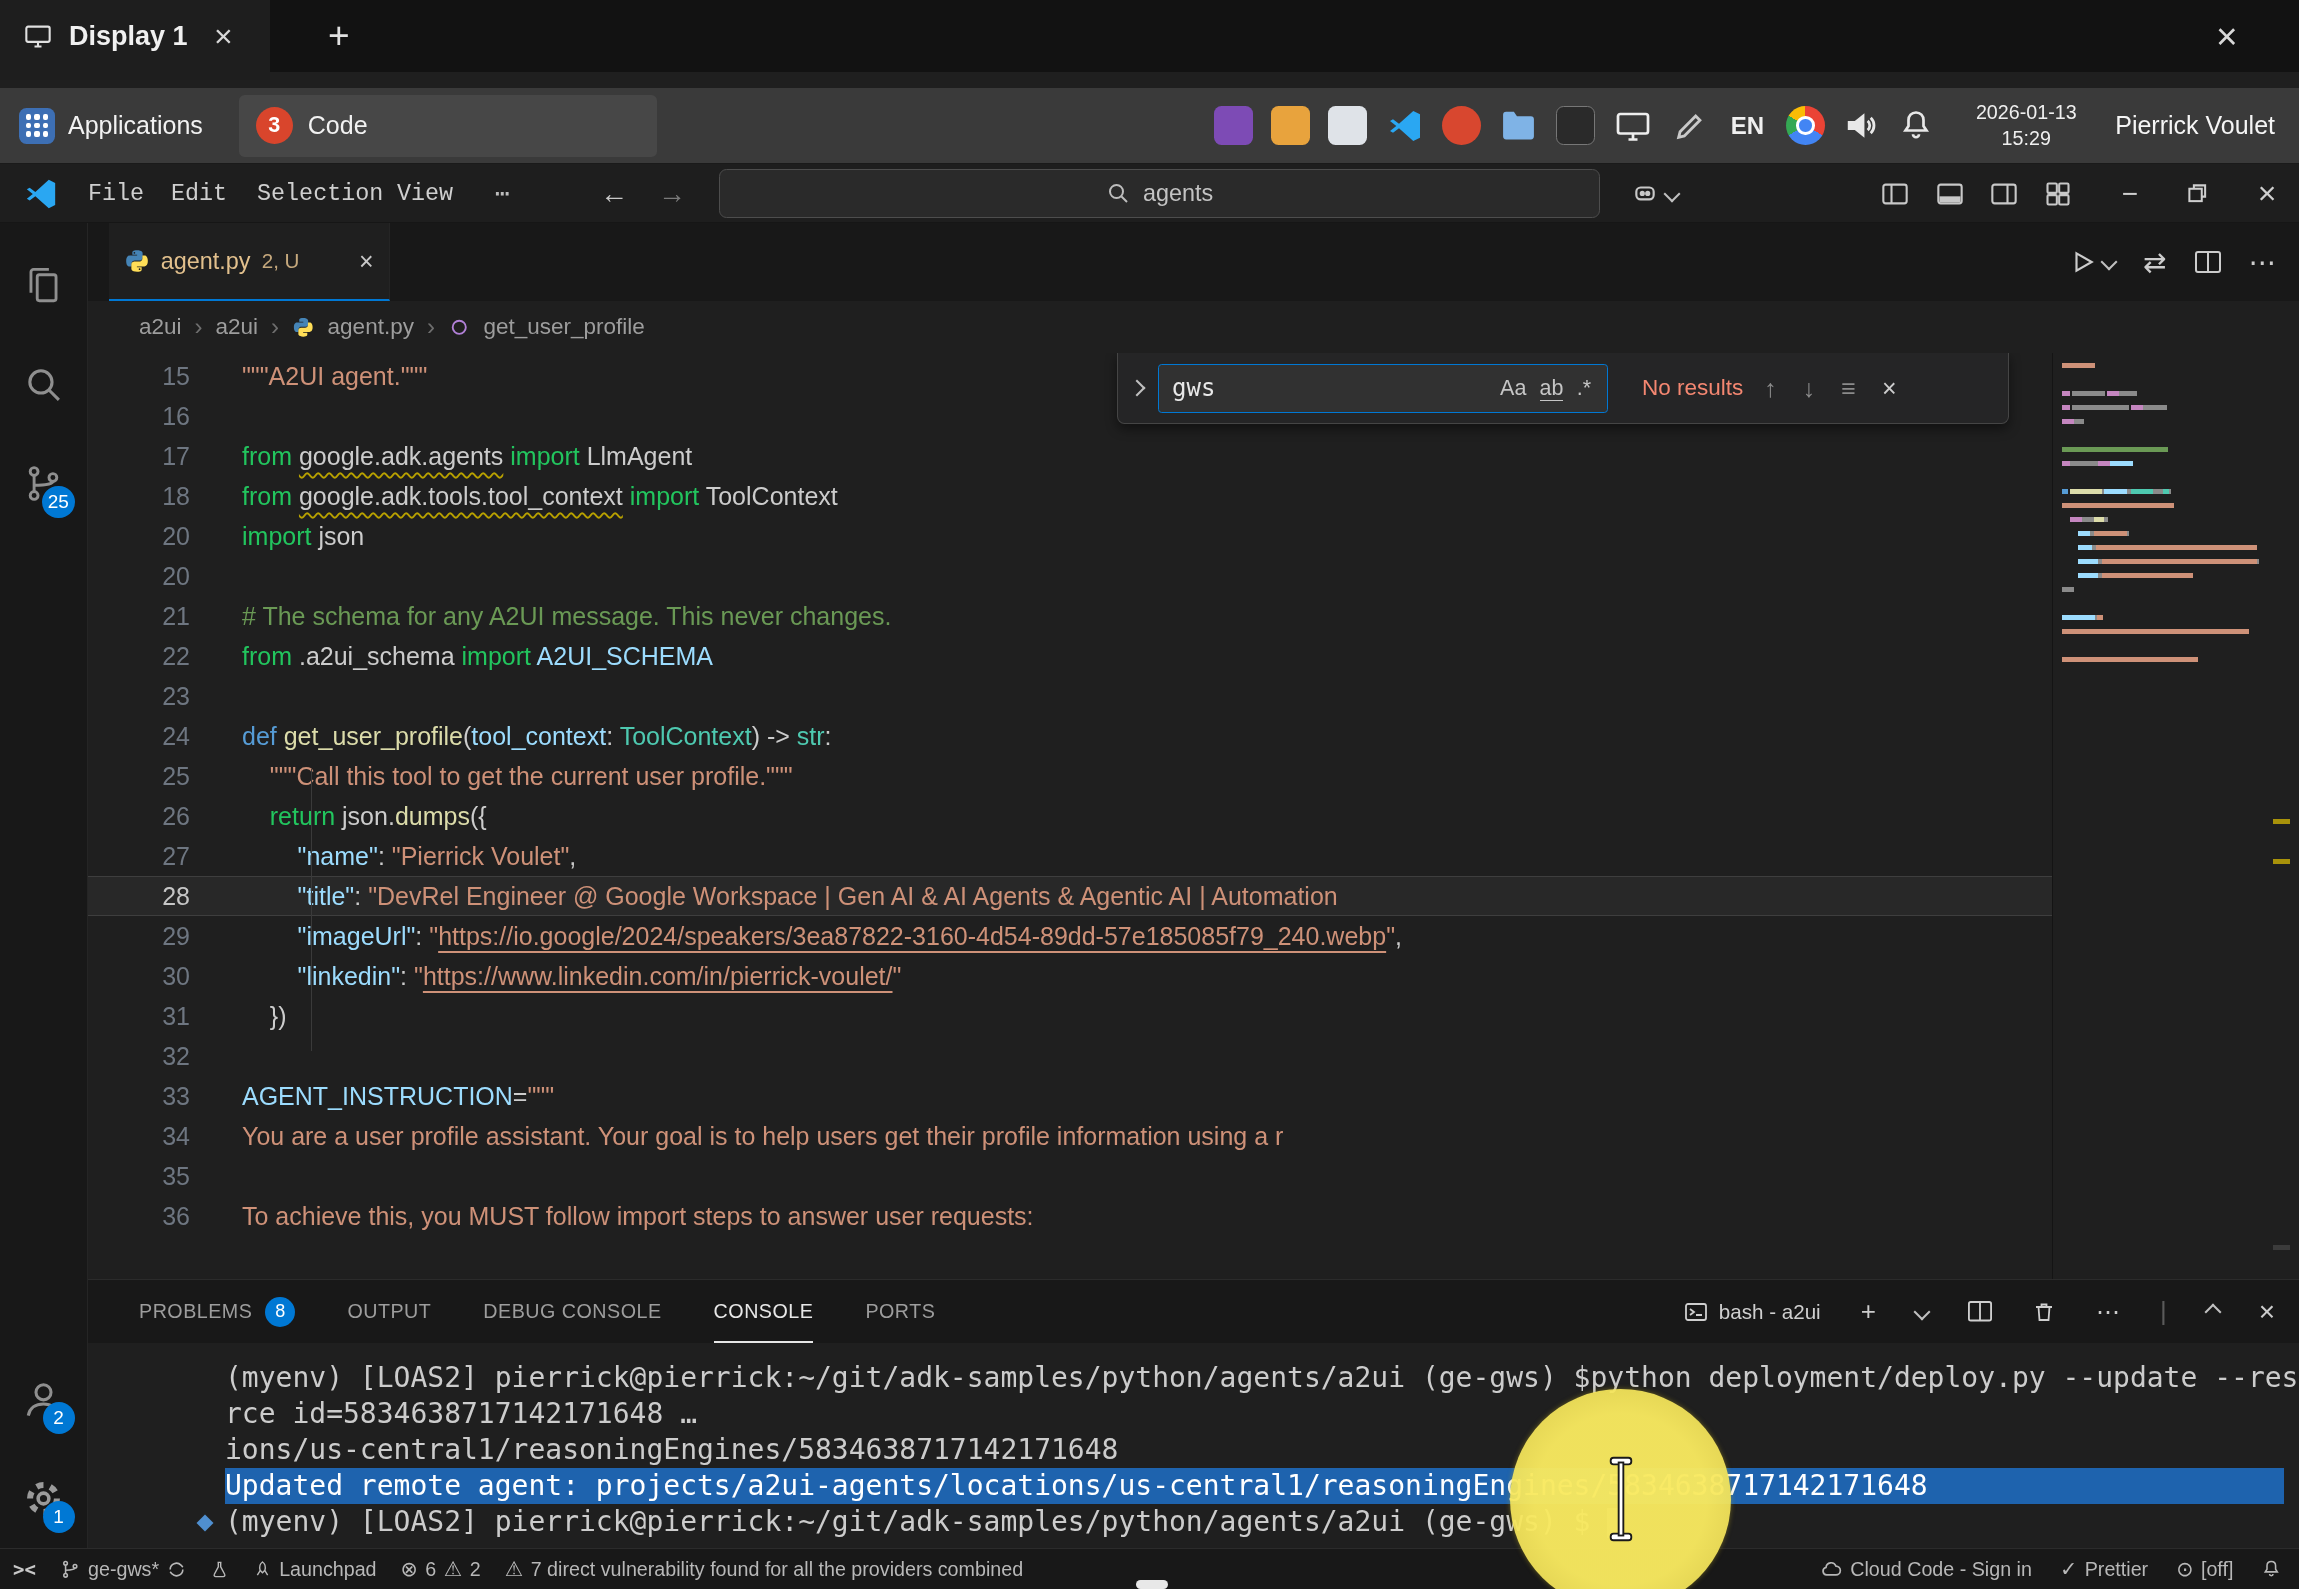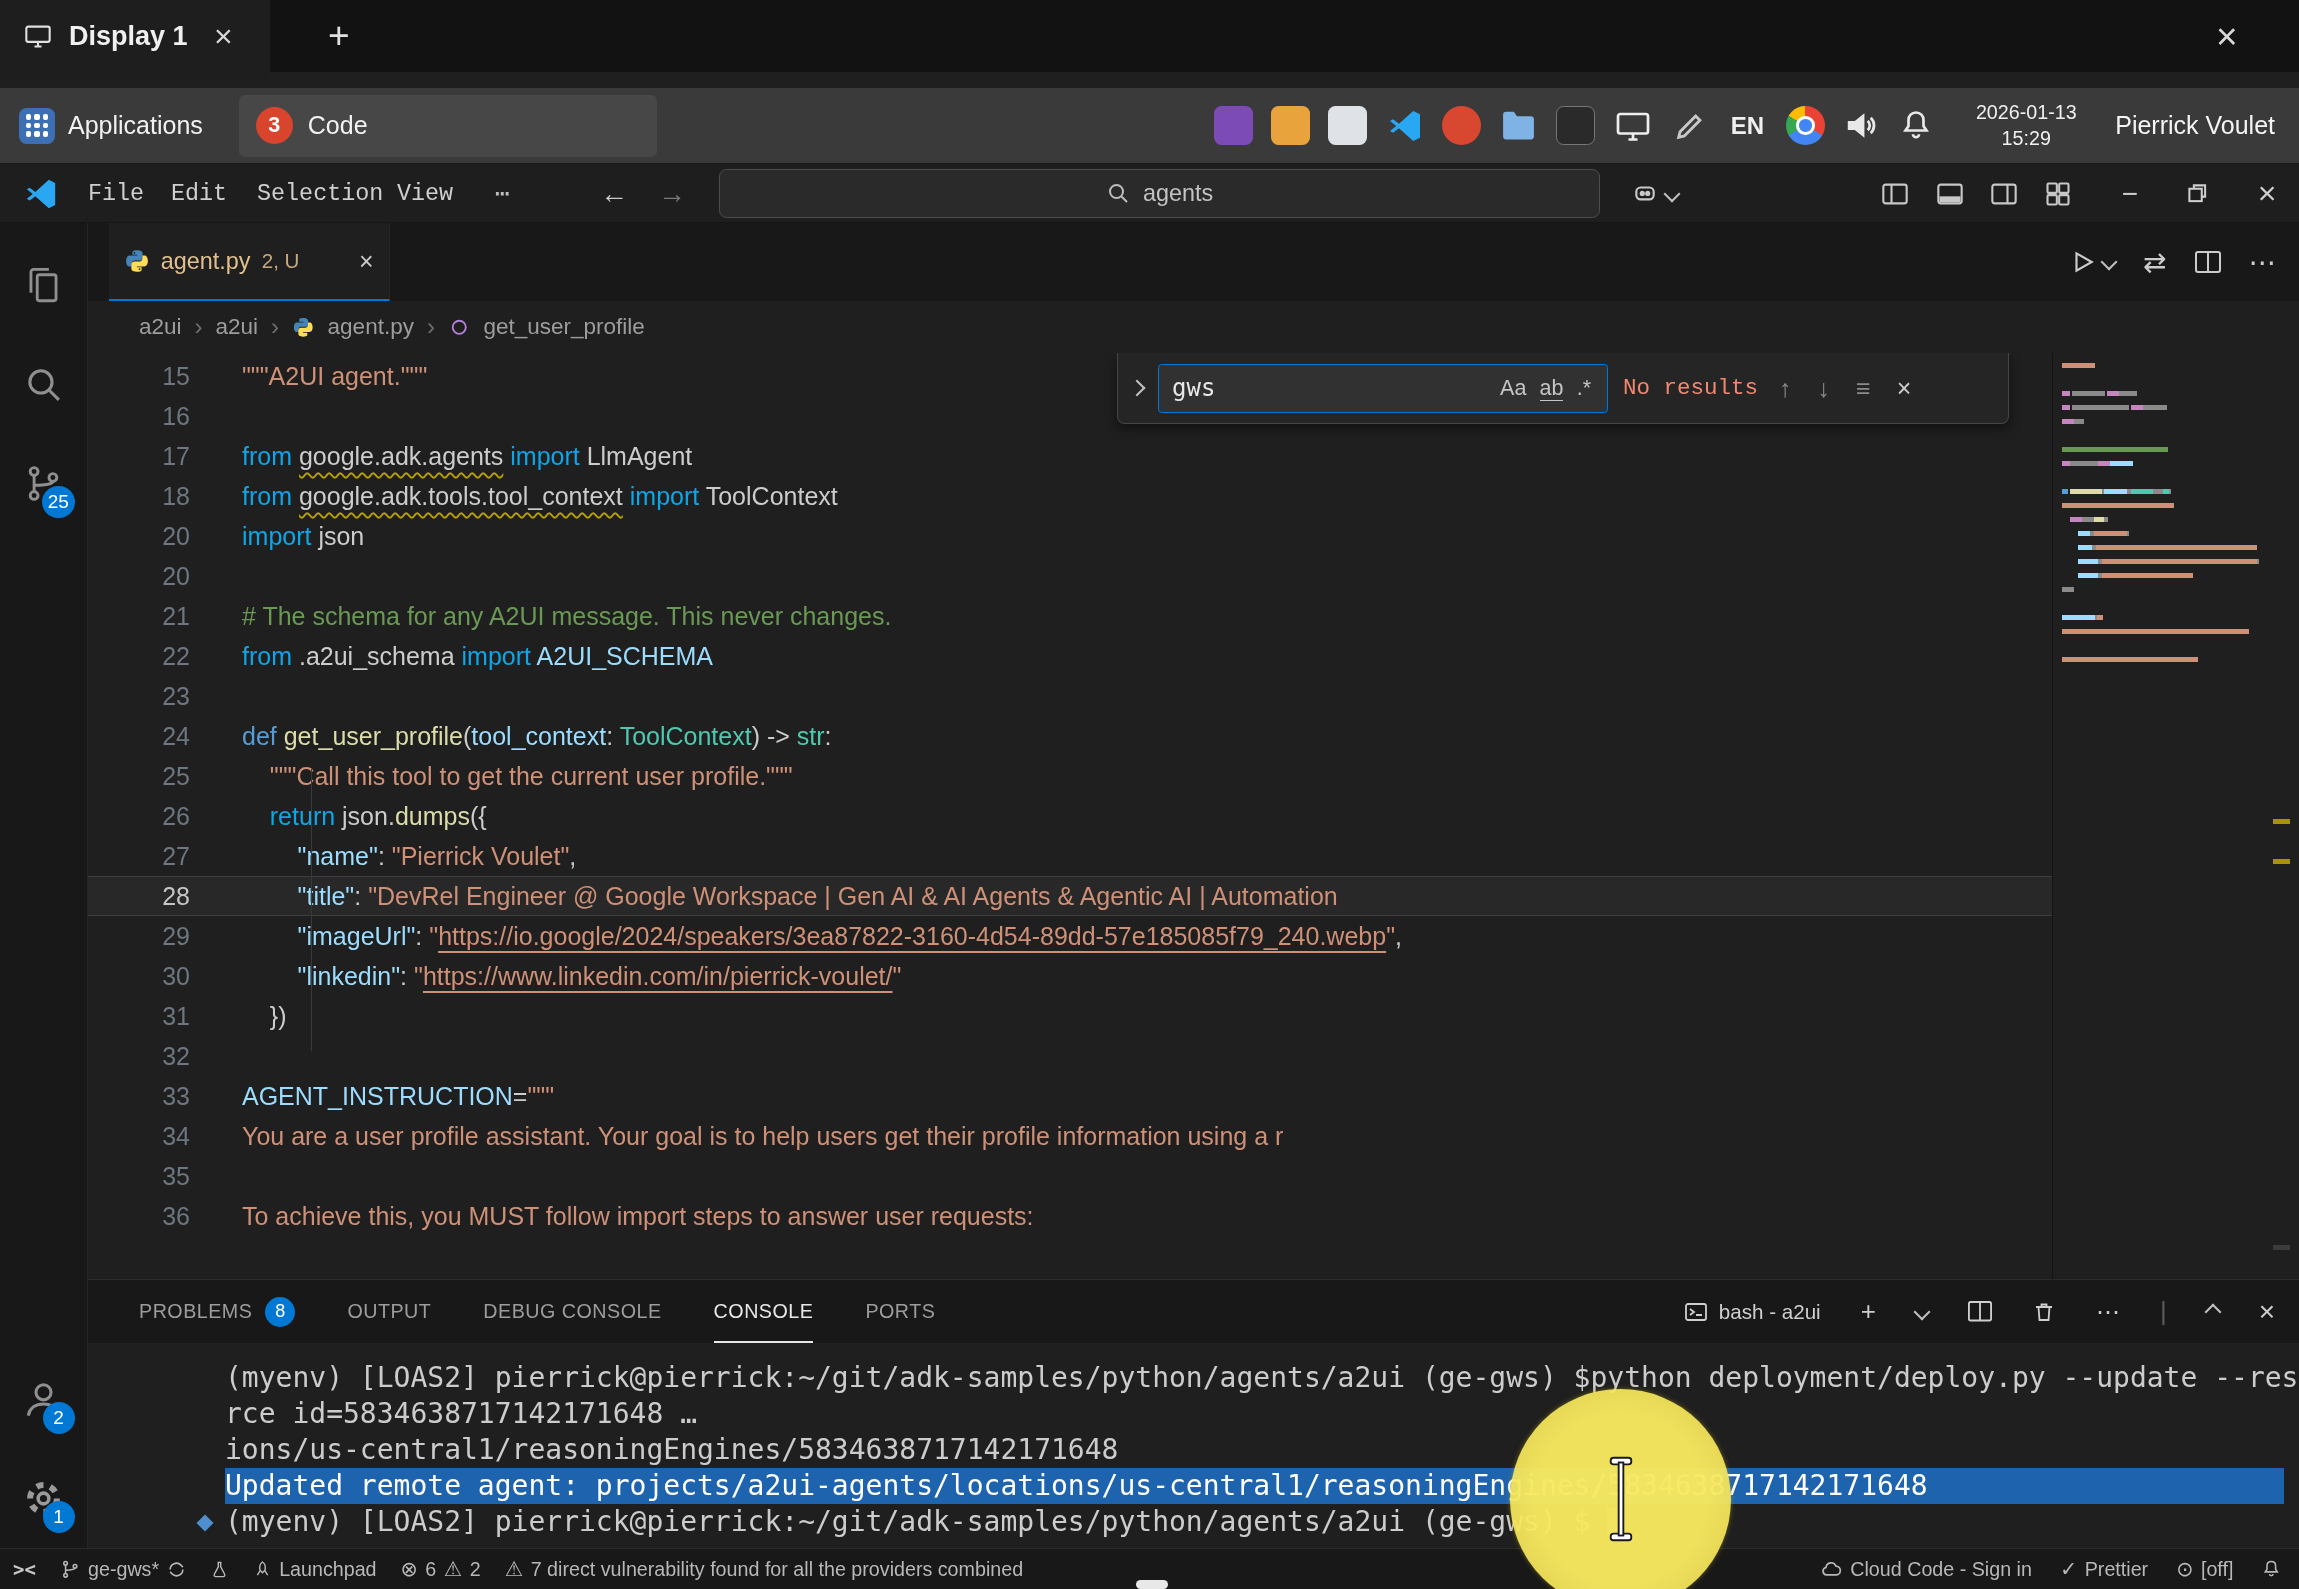--- a/index.html
+++ b/index.html
@@ -79,37 +79,37 @@
   .bc-ico { display:flex; align-items:center; }
 
   
   .editor { position:relative; flex:1; min-height:0; background:#1f1f1f; overflow:hidden; }
   #lines { position:absolute; left:0; right:246px; top:3px; font-family:Liberation Sans, sans-serif; font-size:25px; }
   .cl { height:40px; line-height:40px; display:flex; white-space:pre; }
   .cl.cur { background:rgba(130,130,130,.09); box-shadow: inset 0 0.9px 0 #3e3e3e, inset 0 -0.9px 0 #3e3e3e; }
   .ln { flex:none; width:154px; text-align:right; padding-right:52px; color:#6e7681; }
   .cl.cur .ln { color:#c6c6c6; }
   .ct { flex:none; color:#cccccc; }
-  .tk-kw{color:#0ea5e9;} .tk-def{color:#569cd6;} .tk-fn{color:#dcdcaa;} .tk-type{color:#4ec9b0;}
+  .tk-kw{color:#22c55e;} .tk-def{color:#569cd6;} .tk-fn{color:#dcdcaa;} .tk-type{color:#4ec9b0;}
   .tk-var{color:#9cdcfe;} .tk-str{color:#ce9178;} .tk-com{color:#6a9955;} .tk-pln{color:#cccccc;}
   .tk-lnk{color:#ce9178; text-decoration:underline; text-underline-offset:5.6px;}
   .tk-sqg{color:#cccccc; text-decoration:underline wavy #b8a100; text-decoration-thickness:1.9px; text-underline-offset:6.6px; text-decoration-skip-ink:none;}
   .indent-guide { position:absolute; left:223px; top:416px; width:0.9px; height:282px; background:#3a3a3a; }
 
   
   .find { position:absolute; top:0; right:290px; width:892px; height:71px; background:#252526; border:0.9px solid #454545; border-top:none; border-radius:0 0 7.5px 7.5px; box-shadow:0 4.7px 11.2px rgba(0,0,0,.45); display:flex; align-items:center; padding:0 17px 0 13px; gap:15px; z-index:20; }
   .chev { width:12px; height:12px; border-right:2.8px solid #c0c0c0; border-bottom:2.8px solid #c0c0c0; display:inline-block; }
   .chev.right { transform:rotate(-45deg); }
   .chev.down { transform:rotate(45deg); }
   .chev.up { transform:rotate(-135deg); }
   .find-input { width:450px; height:49px; background:#313131; border:1.4px solid #0078d4; border-radius:3.7px; display:flex; align-items:center; padding:0 9.4px 0 13px; }
   .find-query { font-family:"DejaVu Sans Mono",monospace; font-size:24px; color:#e8e8e8; flex:1; }
   .find-opt { color:#c5c5c5; font-size:21.5px; padding:1.9px 6.6px; }
   .find-opt.ww span { border-bottom:1.9px solid #c5c5c5; }
-  .find-res { color:#f48771; font-size:22.5px; margin-left:0; white-space:nowrap;font-family:Liberation Mono, monospace; }
+  .find-res { color:#f48771; font-size:22.5px; margin-left:19px; white-space:nowrap; }
   .find-btn { color:#8b8b8b; font-size:25px; padding:0 5.6px; }
   .find-btn.close { color:#cccccc; }
 
   
   .minimap { position:absolute; right:34px; top:0; bottom:0; width:213px; background:#1f1f1f; border-left:0.9px solid rgba(0,0,0,.35); padding:5.6px 0 0 9.4px; }
   .mm-row { height:14px; display:flex; gap:0; align-items:center; }
   .mm-seg { height:5.6px; display:inline-block; }
   .ruler { position:absolute; right:0; top:0; bottom:0; width:34px; }
   .ruler i { position:absolute; left:7.5px; width:17px; height:4.7px; display:block; }
 

